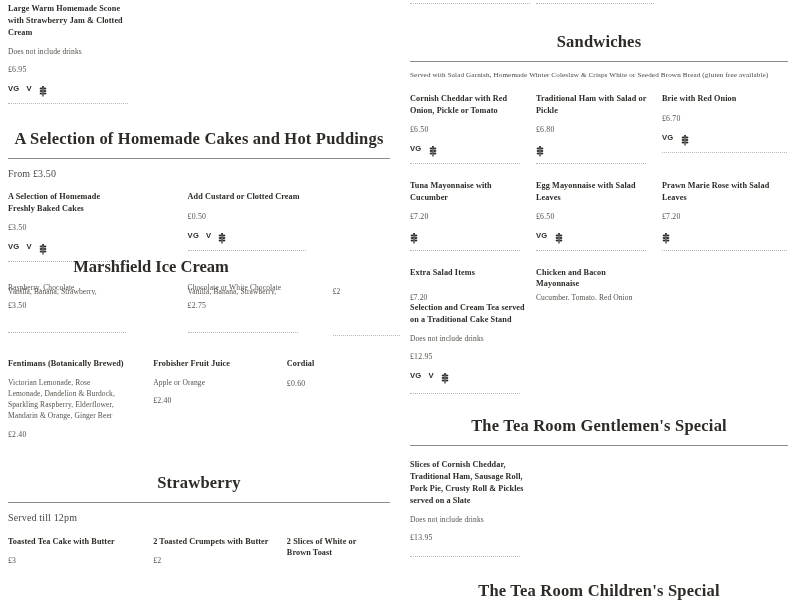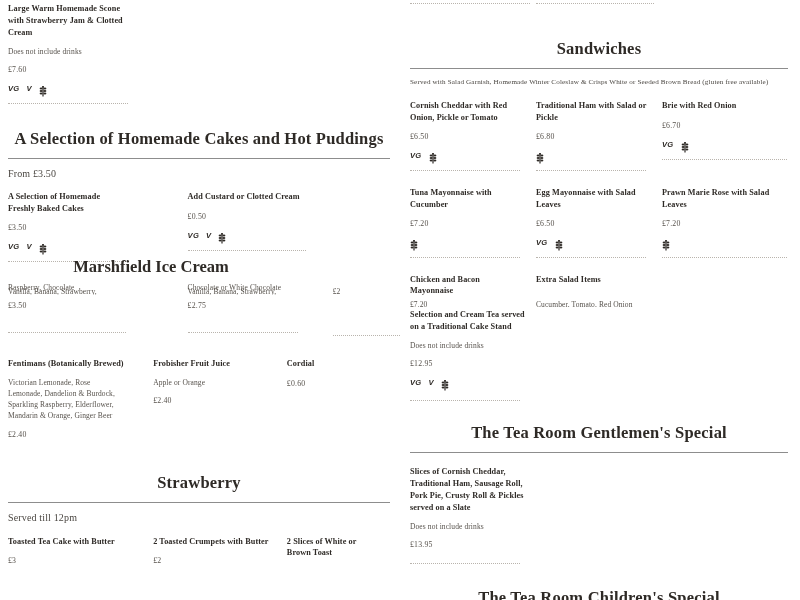--- a/index.html
+++ b/index.html
@@ -47,21 +47,21 @@
   }
   .item-price {
     font-size: 7.8px; color: #57524c; margin-top: 8px; letter-spacing: .2px;
   }
   .dots {
     border-top: 1px dotted #b9b4ad;
     margin-top: 9px;
   }
 
   
-  .tags { display: flex; align-items: center; gap: 7px; margin-top: 9px; height: 11px; font-style: italic; }
+  .tags { display: flex; align-items: center; gap: 7px; margin-top: 9px; height: 11px; }
   .tag {
     font-family: "Liberation Sans", sans-serif;
     font-size: 7.6px; font-weight: 700; color: #2e2a26; letter-spacing: .3px;
   }
   .wheat { display: inline-block; width: 8px; height: 11px; }
 
   
   .artifact { position: relative; width: 100%; }
   .clip-strip { overflow: hidden; }
   .overlay-head {
@@ -79,21 +79,21 @@
 
   <div class="col col-left">
 
     <div style="margin-top:3px;">
       <div class="item-name">
         <span>Large Warm Homemade Scone</span><br>
         <span>with Strawberry Jam &amp; Clotted</span><br>
         <span>Cream</span>
       </div>
       <div class="item-desc">Does not include drinks</div>
-      <div class="item-price">£7.60</div>
+      <div class="item-price">£6.95</div>
       <div class="tags">
         <span class="tag">VG</span>
         <span class="tag">V</span>
         <span class="wheat">
           <svg viewBox="0 0 8 11" width="8" height="11">
               <g fill="#2e2a26">
             <rect x="3.4" y="1" width="1.2" height="9.5"></rect>
             <ellipse cx="2.1" cy="2.6" rx="1.5" ry="1"></ellipse>
                 <ellipse cx="5.9" cy="2.6" rx="1.5" ry="1"></ellipse>
             <ellipse cx="2.1" cy="5.0" rx="1.5" ry="1"></ellipse>
@@ -251,21 +251,21 @@
     <div class="row" style="margin-top:3px;">
       <div class="cell">
           <div class="dots" style="width:120px; margin-top:0;"></div>
         </div>
       <div class="cell">
           <div class="dots" style="width:118px; margin-top:0;"></div>
         </div>
       <div class="cell"></div>
     </div>
 
-    <div style="margin-top:35px;">
+    <div style="margin-top:28px;">
       <div class="section-head">Sandwiches</div>
       <div class="rule"></div>
       <div class="served" style="font-size:7.1px;">Served with Salad Garnish, Homemade Winter Coleslaw &amp; Crisps White or Seeded Brown Bread (gluten free available)</div>
     </div>
 
     <div class="row" style="margin-top:14px;">
       <div class="cell">
         <div class="item-name">
           <span>Cornish Cheddar with Red</span><br>
           <span>Onion, Pickle or Tomato</span>
@@ -409,24 +409,24 @@
             </g>
               </svg>
           </span>
         </div>
         <div class="dots" style="width:125px;"></div>
       </div>
     </div>
 
     <div class="row" style="margin-top:16px;">
       <div class="cell">
+        <div class="item-name">Extra Salad Items</div>
+      </div>
+      <div class="cell">
         <div class="item-name">Chicken and Bacon Mayonnaise</div>
-      </div>
-      <div class="cell">
-        <div class="item-name">Extra Salad Items</div>
       </div>
       <div class="cell"></div>
     </div>
 
     <div class="artifact" style="height:12px;">
       <div class="clip-strip" style="position:absolute; top:2px; left:0; width:100%; height:8px;">
         <div class="row">
           <div class="cell">
             <div class="item-desc ghost" style="margin-top:0;">£7.20</div>
           </div>

